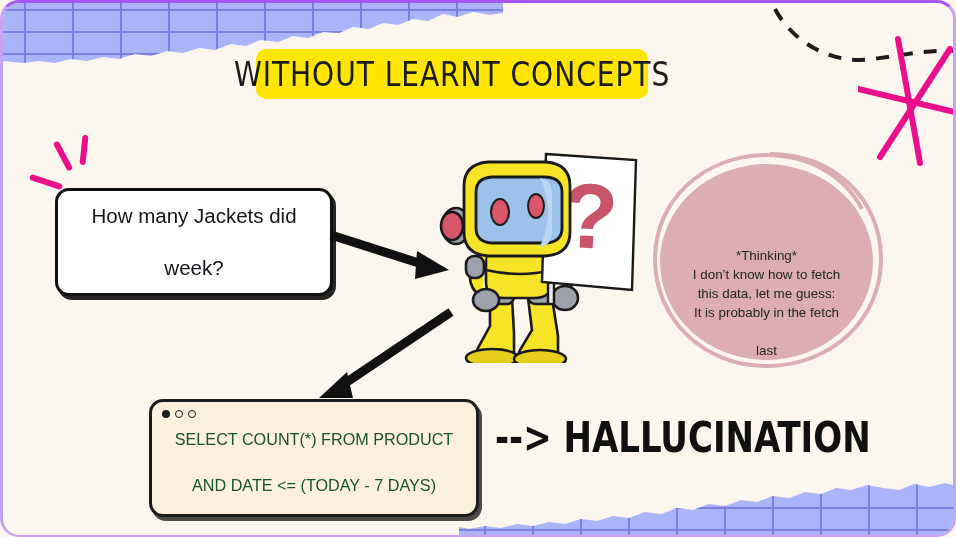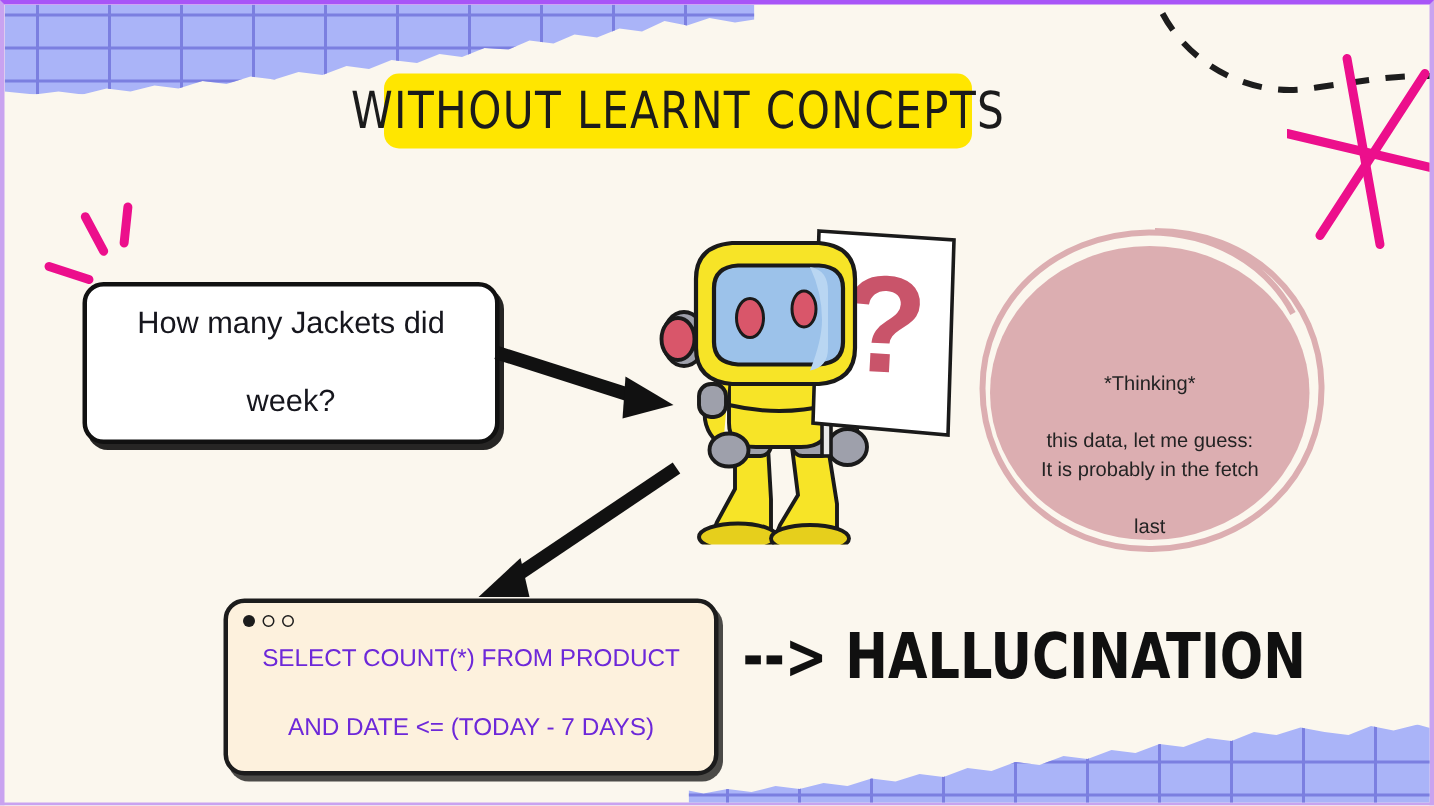--- a/index.html
+++ b/index.html
@@ -11,20 +11,21 @@
   }
   #slide{
     position:absolute;inset:0;
     background:#fbf7ee;
     box-sizing:border-box;
     border-left:3px solid #c9a3f0;
     border-right:3px solid #c9a3f0;
     border-top:3px solid #a855f7;
     border-bottom:2px solid #c9a3f0;
     overflow:hidden;
+    border-radius:19px;
   }
 
   
   .gridband{position:absolute;}
   .gridband svg{display:block;}
 
   
   #title-banner{
     position:absolute;left:253px;top:46px;width:392px;height:50px;
     background:#ffe600;border-radius:10px;
@@ -75,21 +76,21 @@
     background:#fdf1dd;border:3px solid #1c1c1c;border-radius:14px;
     box-shadow:3px 4px 0 rgba(0,0,0,.7);
     box-sizing:border-box;
   }
   #sql-dots{position:absolute;left:10px;top:8px;display:flex;gap:5px;align-items:center;}
   .dot{width:8px;height:8px;border-radius:50%;}
   .dot.filled{background:#1c1c1c;}
   .dot.hollow{border:1.8px solid #1c1c1c;box-sizing:border-box;}
   #sql-text{
     position:absolute;left:0;right:0;top:26px;
-    text-align:center;font-size:16.2px;line-height:1.42;color:#6d28d9;
+    text-align:center;font-size:16.2px;line-height:1.42;color:#14532d;
     padding:0 8px;
   }
 
   
   #hallucination{
     position:absolute;left:492px;top:410px;
     font-family:"Liberation Sans Narrow","DejaVu Sans Condensed","Liberation Sans",sans-serif;
     font-size:42px;font-weight:bold;color:#101010;letter-spacing:0px;
     transform:scaleX(.9);transform-origin:left center;white-space:nowrap;
   }
@@ -268,21 +269,21 @@
   </div>
 
   <div id="thinking-wrap">
     <svg id="thinking-ring" width="240" height="218" viewBox="0 0 240 218">
       <path d="M122,3 C186,3 232,48 233,106 C234,166 186,214 120,215
                C56,216 7,168 7,108 C7,50 54,5 118,4 C160,4 196,24 214,58" fill="none" stroke="#dcaeb1" stroke-width="4"></path>
     </svg>
     <div id="thinking-circle">
       <div id="thinking-text">
         <span>*Thinking*</span><br>
-        <br>
+        <span>I don’t know how to fetch</span><br>
         <span>this data, let me guess:</span><br>
         <span>It is probably in the fetch</span><br>
         <br>
         <span>last</span>
       </div>
     </div>
   </div>
 
   <div id="sql-window">
     <div id="sql-dots">

